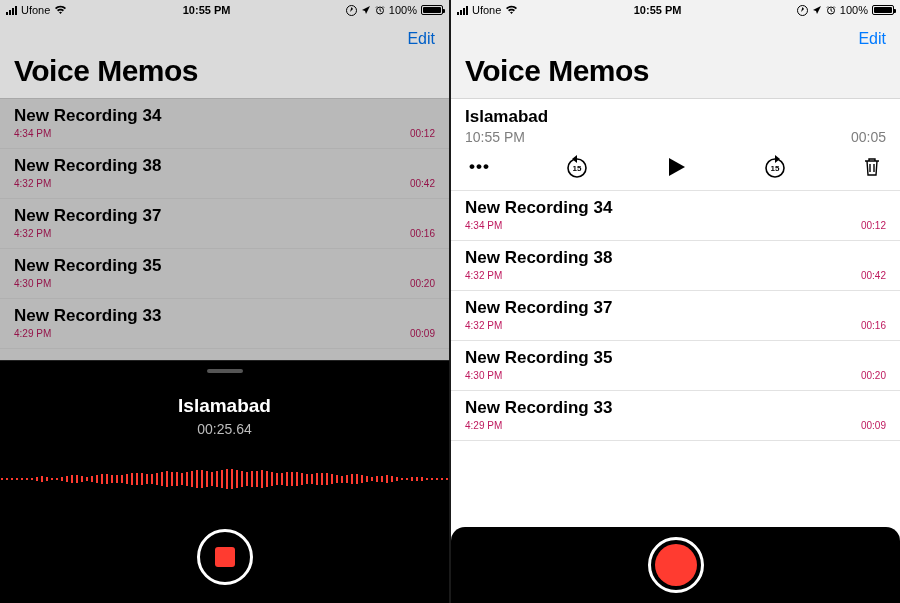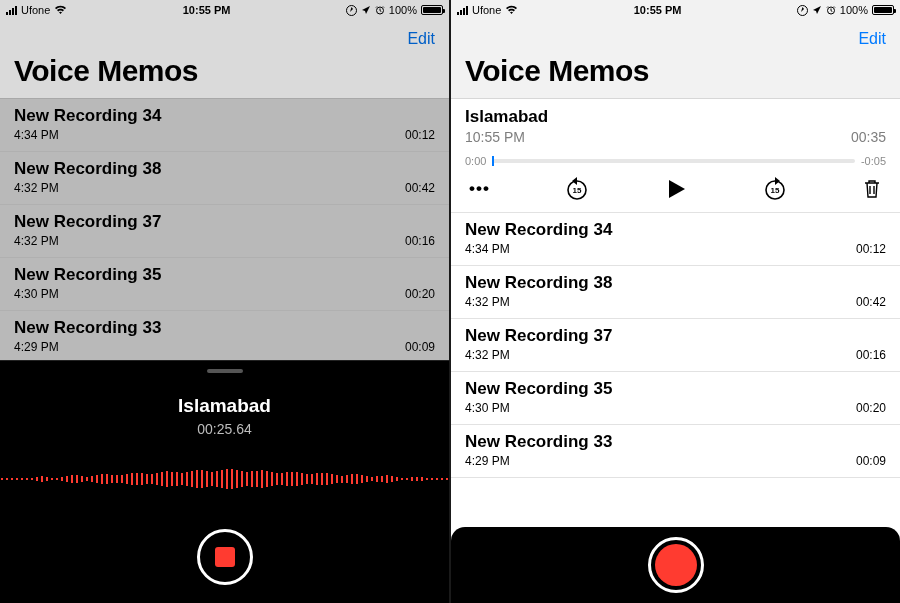--- a/index.html
+++ b/index.html
@@ -23,21 +23,21 @@
     
     .header{padding:4px 14px 6px;}
     .edit-row{display:flex;justify-content:flex-end;height:30px;align-items:center;}
     .edit{color:#007aff;font-size:16px;}
     .title{font-size:30px;font-weight:800;letter-spacing:-.5px;padding-bottom:4px;}
     
     .list{flex:1;background:#fff;border-top:1px solid #d7d7d7;overflow:hidden;}
     .dim .list{background:#ededed;}
     .row{padding:7px 14px 9px;border-bottom:1px solid #e2e2e2;}
     .row .name{font-size:17px;font-weight:700;}
-    .row .sub{display:flex;justify-content:space-between;font-size:12px;color:#000000;margin-top:2px;}
+    .row .sub{display:flex;justify-content:space-between;font-size:10px;color:#be185d;margin-top:2px;}
     
     .sel{padding:8px 14px 10px;border-bottom:1px solid #e2e2e2;background:#fff;}
     .sel .name{font-size:17px;font-weight:800;}
     .sel .sub{display:flex;justify-content:space-between;font-size:14px;color:#7e7e7e;margin-top:2px;}
     .scrub{display:flex;align-items:center;gap:6px;margin-top:10px;font-size:11px;color:#8b8b8b;}
     .scrub .bar{flex:1;height:4px;background:#e6e6e6;border-radius:2px;position:relative;}
     .scrub .bar .head{position:absolute;left:0;top:-3px;width:2px;height:10px;background:#007aff;}
     .ctrls{display:flex;align-items:center;justify-content:space-between;margin-top:9px;padding:0 4px;color:#000;}
     .ctrls svg{display:block;}
     .dots{font-weight:800;letter-spacing:1px;font-size:17px;}
@@ -271,29 +271,22 @@
         <span class="edit">Edit</span>
       </div>
     <div class="title">Voice Memos</div>
   </div>
   <div class="list">
 
     <div class="sel">
       <div class="name">Islamabad</div>
       <div class="sub">
           <span>10:55 PM</span>
-          <span>00:35</span>
-        </div>
-      <div class="scrub">
-        <span>0:00</span>
-        <div class="bar">
-            <div class="head"></div>
-          </div>
-        <span>-0:05</span>
-      </div>
+          <span>00:05</span>
+        </div>
       <div class="ctrls">
         <span class="dots">•••</span>
         <svg width="26" height="26" viewBox="0 0 26 26">
             <circle cx="13" cy="14" r="9" fill="none" stroke="#000" stroke-width="1.6"></circle>
             <path d="M13 5V1l-5 4 5 4V5" fill="#000"></path>
             <text x="13" y="17" font-size="8" text-anchor="middle" font-family="Arial" font-weight="700">15</text>
           </svg>
         <svg width="24" height="24" viewBox="0 0 24 24">
             <path d="M5 3v18l16-9z" fill="#000"></path>
           </svg>

